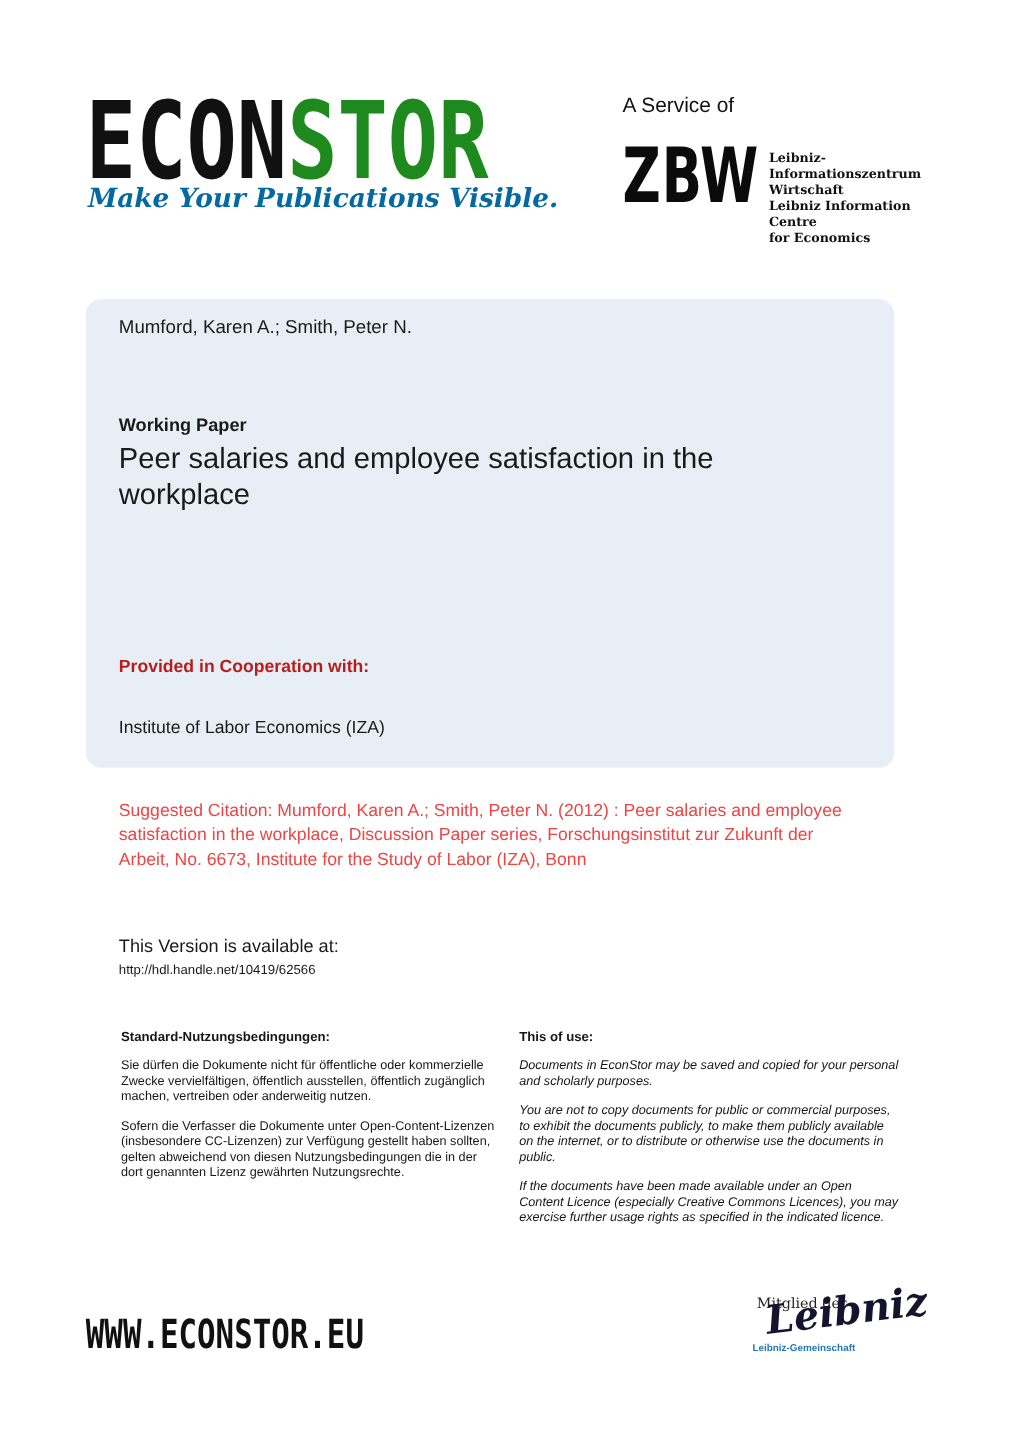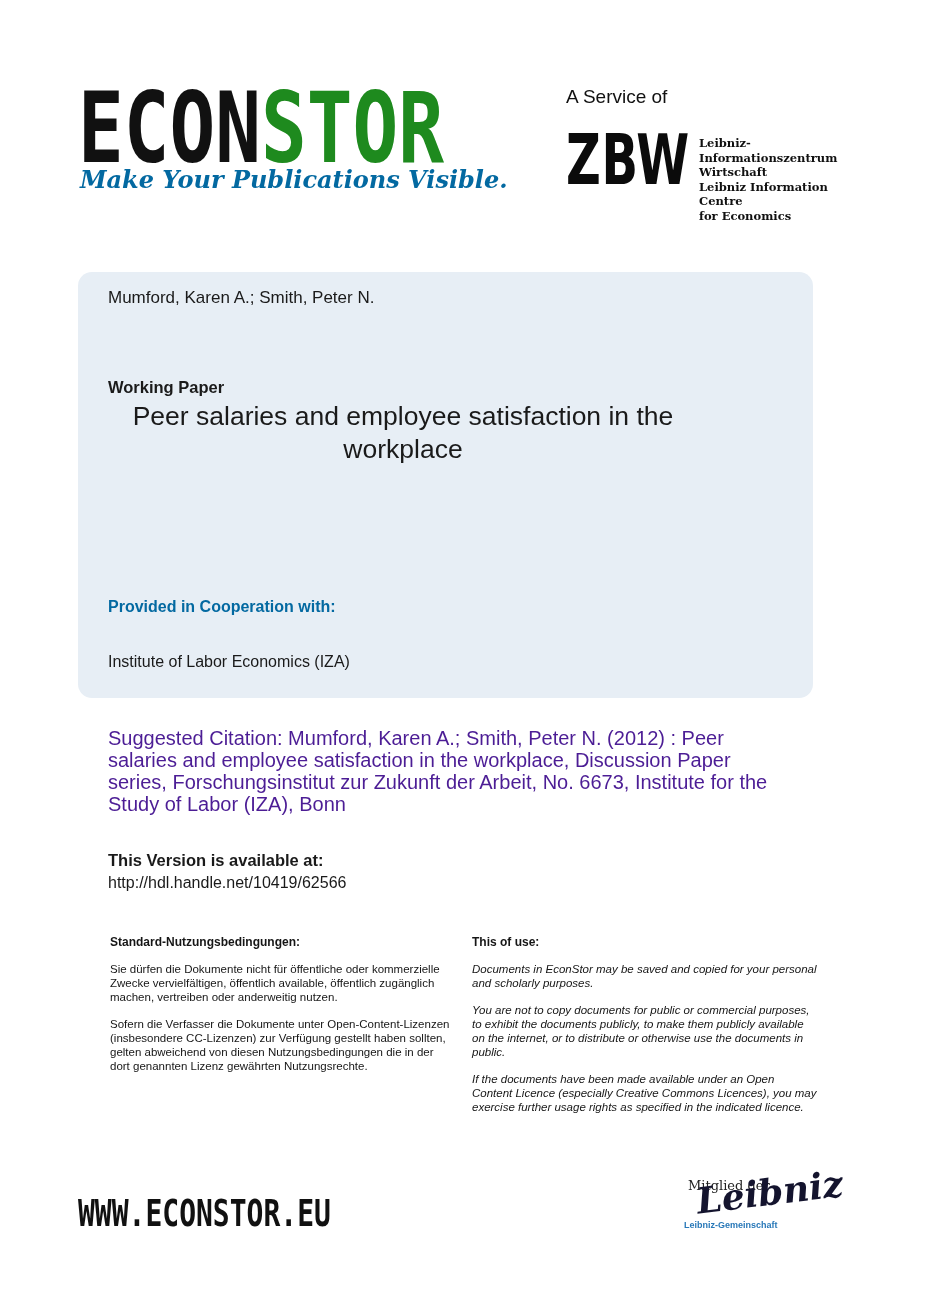--- a/index.html
+++ b/index.html
@@ -66,33 +66,33 @@
     width:735px;height:426px;
     background:#e7eef5;
     border-radius:14px;
   }
   .record-box .inner{position:absolute;left:30px;top:0;right:30px;bottom:0;}
   .authors{position:absolute;left:0;top:16px;font-size:17px;color:#1a1a1a;}
   .doc-type{position:absolute;left:0;top:106px;font-size:16.5px;font-weight:bold;color:#1a1a1a;}
   .title{
     position:absolute;left:0;top:128px;
     font-size:26.5px;line-height:33px;
-    width:590px;color:#1a1a1a;text-align:center;
+    width:590px;color:#1a1a1a;
   }
   .series{position:absolute;left:0;top:268px;font-size:16px;color:#1a1a1a;}
-  .coop-label{position:absolute;left:0;top:326px;font-size:16px;font-weight:bold;color:#0369a1;}
+  .coop-label{position:absolute;left:0;top:326px;font-size:16px;font-weight:bold;color:#b91c1c;}
   .coop{position:absolute;left:0;top:349px;font-size:16px;color:#1a1a1a;margin-top:32px;}
 
   
   .citation{
     left:108px;top:727px;width:668px;
-    font-size:20px;line-height:22px;color:#4c1d95;
+    font-size:16px;line-height:22px;color:#ef4444;
   }
-  .version-label{left:108px;top:851px;font-size:16.5px;color:#1a1a1a;font-weight:bold;}
-  .version-url{left:108px;top:874px;font-size:16px;color:#1a1a1a;text-decoration:none;}
+  .version-label{left:108px;top:851px;font-size:16.5px;color:#1a1a1a;}
+  .version-url{left:108px;top:874px;font-size:12px;color:#1a1a1a;text-decoration:none;}
 
   
   .terms-col{top:936px;width:345px;font-size:11.5px;line-height:14px;color:#161616;}
   .terms-de{left:110px;}
   .terms-en{left:472px;font-style:italic;}
   .terms-col h4{
     margin:0 0 13px 0;font-size:12px;line-height:13px;font-weight:bold;font-style:normal;
   }
   .terms-col p{margin:0 0 13px 0;}
 
@@ -158,21 +158,21 @@
     </div>
   </div>
 
   <div class="abs citation">Suggested Citation: Mumford, Karen A.; Smith, Peter N. (2012) : Peer salaries and employee satisfaction in the workplace, Discussion Paper series, Forschungsinstitut zur Zukunft der Arbeit, No. 6673, Institute for the Study of Labor (IZA), Bonn</div>
 
   <div class="abs version-label">This Version is available at:</div>
   <a class="abs version-url" href="#">http://hdl.handle.net/10419/62566</a>
 
   <div class="abs terms-col terms-de">
     <h4>Standard-Nutzungsbedingungen:</h4>
-    <p>Sie dürfen die Dokumente nicht für öffentliche oder kommerzielle Zwecke vervielfältigen, öffentlich available, öffentlich zugänglich machen, vertreiben oder anderweitig nutzen.</p>
+    <p>Sie dürfen die Dokumente nicht für öffentliche oder kommerzielle Zwecke vervielfältigen, öffentlich ausstellen, öffentlich zugänglich machen, vertreiben oder anderweitig nutzen.</p>
     <p>Sofern die Verfasser die Dokumente unter Open-Content-Lizenzen (insbesondere CC-Lizenzen) zur Verfügung gestellt haben sollten, gelten abweichend von diesen Nutzungsbedingungen die in der dort genannten Lizenz gewährten Nutzungsrechte.</p>
   </div>
 
   <div class="abs terms-col terms-en">
     <h4>This of use:</h4>
     <p>Documents in EconStor may be saved and copied for your personal and scholarly purposes.</p>
     <p>You are not to copy documents for public or commercial purposes, to exhibit the documents publicly, to make them publicly available on the internet, or to distribute or otherwise use the documents in public.</p>
     <p>If the documents have been made available under an Open Content Licence (especially Creative Commons Licences), you may exercise further usage rights as specified in the indicated licence.</p>
   </div>
 

